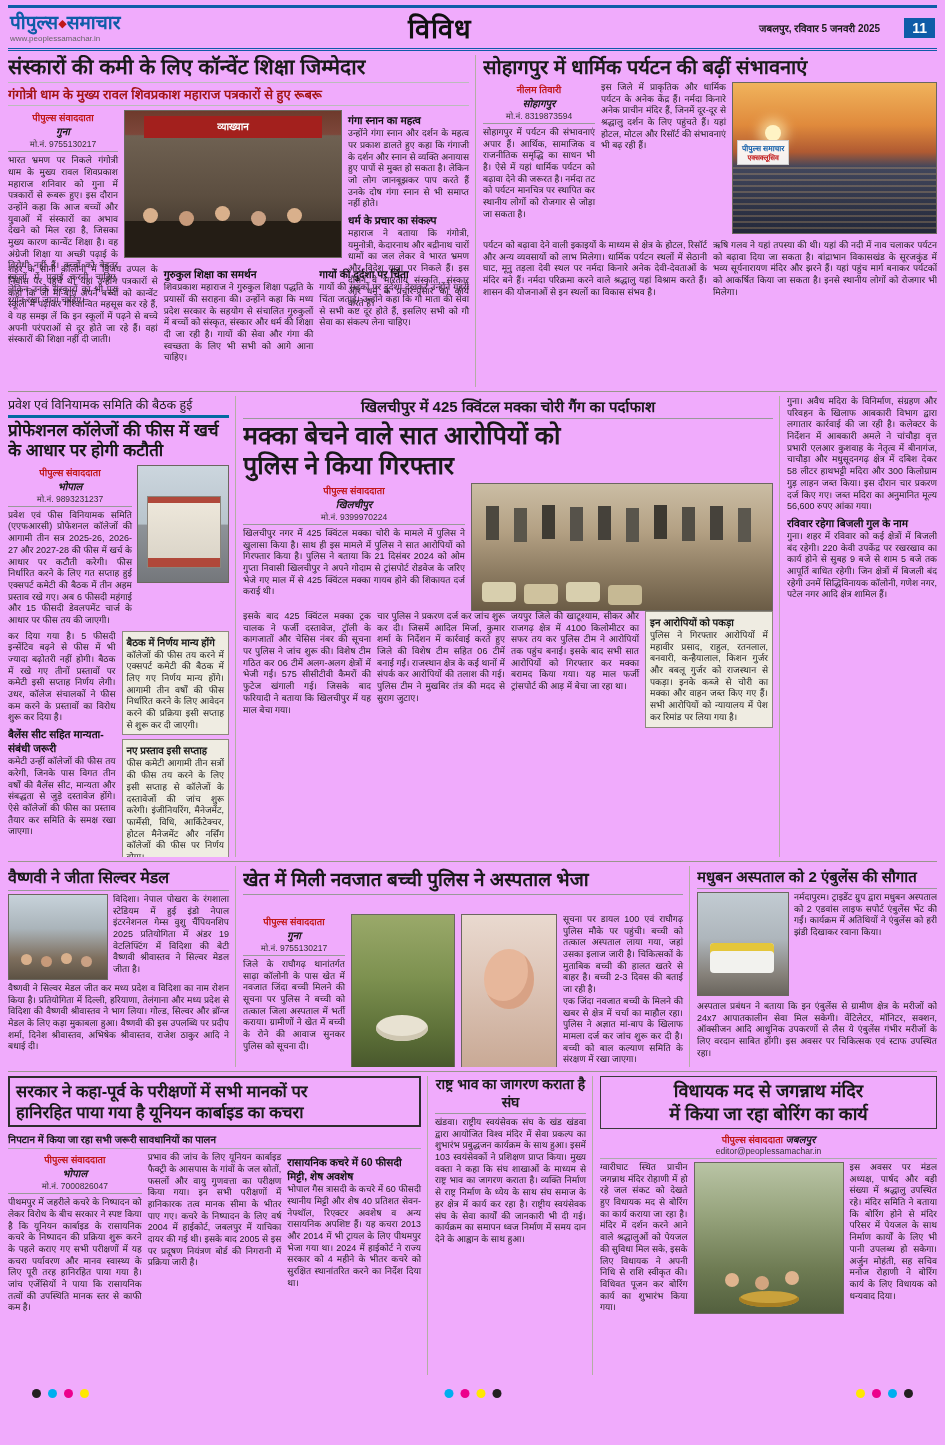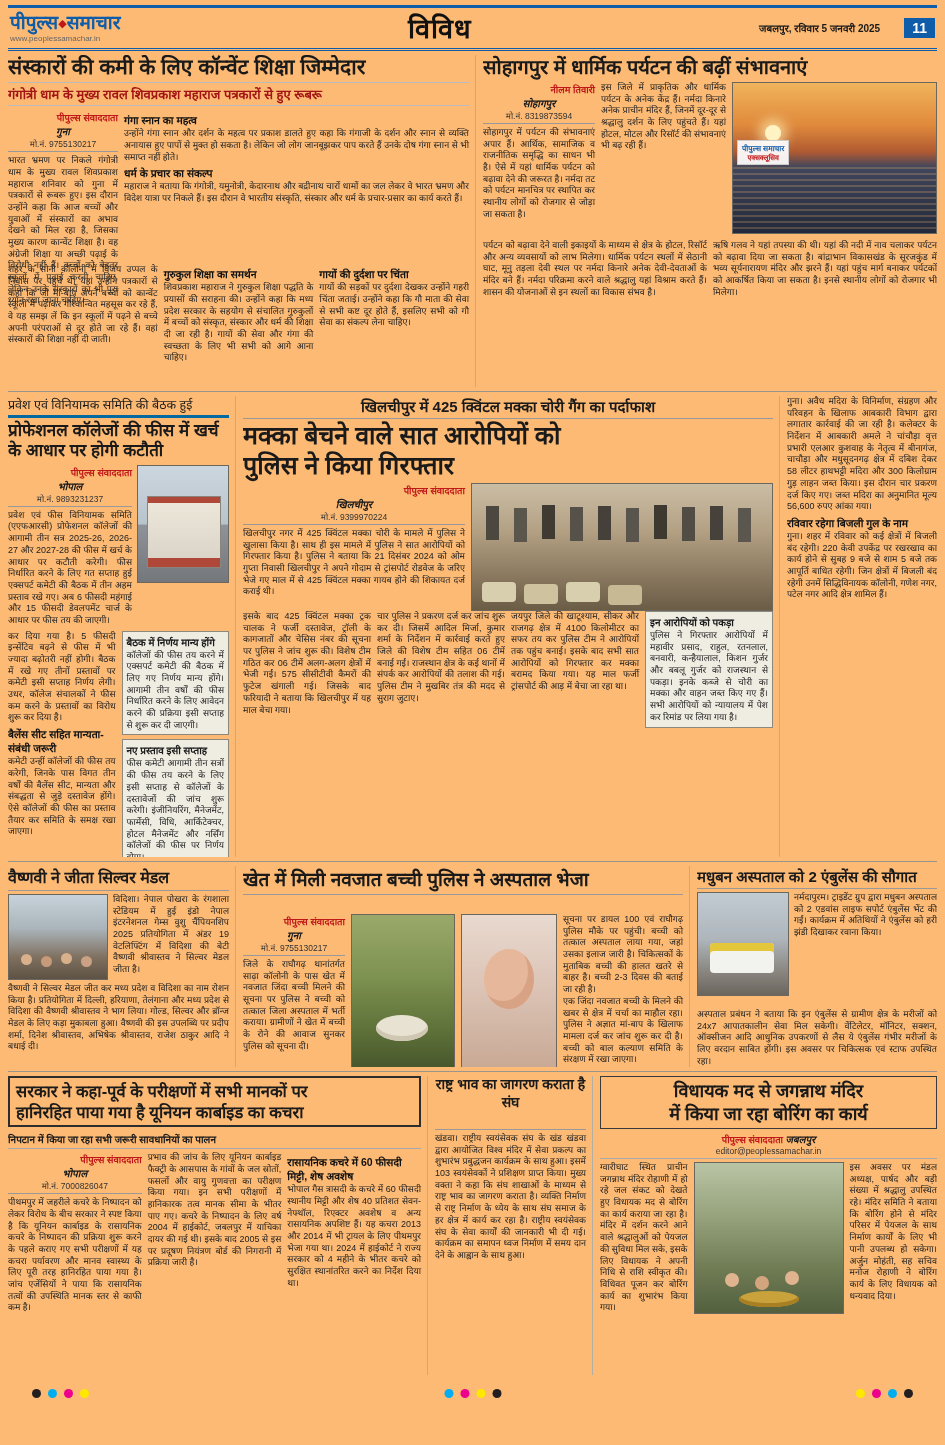--- a/index.html
+++ b/index.html
@@ -1,21 +1,21 @@
 <!DOCTYPE html>
 <html lang="hi" style="--brand-blue: #0f5ca8; --accent-red: #c01818;"><head>
 <meta charset="utf-8">
 <style>
 :root{
   --brand-blue:#0f5ca8;
   --accent-red:#c01818;
 }
 *{margin:0;padding:0;box-sizing:border-box;}
 body{width:945px;font-family:"Liberation Sans","DejaVu Sans",sans-serif;background:#dddad2;}
-.page{width:945px;height:1445px;background:#fdba74;padding:5px 8px 0;overflow:hidden;color:#1a1a1a;position:relative;}
+.page{width:945px;height:1445px;background:#f0abfc;padding:5px 8px 0;overflow:hidden;color:#1a1a1a;position:relative;}
 
 
 .masthead{display:flex;align-items:center;justify-content:space-between;
   border-top:3px solid var(--brand-blue);border-bottom:3px double var(--brand-blue);
   padding:3px 2px 4px;height:46px;}
 .logo{font-size:19px;font-weight:bold;color:var(--brand-blue);line-height:1;}
 .logo .diamond{color:var(--accent-red);font-size:11px;vertical-align:middle;}
 .website{font-size:8px;color:#666;margin-top:2px;}
 .section-name{font-size:27px;font-weight:bold;letter-spacing:1px;color:#111;}
 .mast-right{display:flex;align-items:center;gap:24px;}
@@ -23,21 +23,21 @@
 .pagenum{background:var(--brand-blue);color:#fff;font-size:14px;font-weight:bold;padding:2px 8px;}
 
 
 .row{display:flex;gap:7px;padding:4px 0;}
 .row + .row{border-top:1px solid #9a958c;}
 .art{overflow:hidden;}
 .vsep{border-right:1px solid #b3aea3;padding-right:6px;}
 .body{font-size:9px;line-height:1.3;text-align:justify;color:#222;}
 .sec-title{font-size:10.5px;font-weight:bold;margin:3px 0 1px;color:#111;}
 .byline-block{text-align:center;border-bottom:1px solid #999;padding:1px 0 2px;margin-bottom:3px;}
-.by-red{color:var(--accent-red);font-weight:bold;font-size:9.5px;text-align:right;}
+.by-red{color:var(--accent-red);font-weight:bold;font-size:9.5px;}
 .by-loc{font-weight:bold;font-size:10px;font-style:italic;}
 .by-ph{font-size:8.5px;color:#333;}
 .photo{position:relative;border:1px solid #6b675f;overflow:hidden;flex-shrink:0;}
 .box{border:1px solid #8d887d;background:#efece2;padding:3px 4px;margin-bottom:4px;}
 .box .box-title{font-size:10px;font-weight:bold;margin-bottom:1px;}
 
 
 .row1{height:340px;}
 .a1{width:468px;}
 .hl-a1{font-size:21px;font-weight:bold;line-height:1.15;}
@@ -120,21 +120,21 @@
 
 
 .row4{height:308px;}
 .a9{width:420px;}
 .hl-box{border:2px solid #2d2d2d;padding:3px 6px;font-size:16.5px;font-weight:bold;line-height:1.25;}
 .subhead-a9{font-size:10px;font-weight:bold;border-bottom:1px solid #aaa;padding:2px 0;margin:3px 0;}
 .a9-cols{display:flex;gap:6px;}
 .a9-cols > *{flex:1;}
 
 .a10{width:158px;}
-.hl-a10{font-size:14px;font-weight:bold;text-align:center;border-bottom:1px solid #999;padding-bottom:18px;margin-bottom:3px;line-height:1.25;}
+.hl-a10{font-size:14px;font-weight:bold;text-align:center;border-bottom:1px solid #999;padding-bottom:2px;margin-bottom:3px;line-height:1.25;}
 
 .a11{flex:1;}
 .hl-box2{border:1.5px solid #3a3a3a;padding:3px 4px;font-size:18px;font-weight:bold;text-align:center;line-height:1.25;}
 .a11-byline{text-align:center;font-size:9px;margin:3px 0;border-bottom:1px solid #aaa;padding-bottom:2px;}
 .a11-byline .em{color:#333;font-size:8.5px;display:block;}
 .a11-grid{display:flex;gap:6px;}
 .a11-grid .txt{flex:1;}
 .ph-boring{width:150px;height:152px;background:linear-gradient(180deg,#b9c4a5 0%,#96a37c 35%,#6f7c54 70%,#53603e 100%);}
 .ph-boring::after{content:"";position:absolute;bottom:26px;left:30px;width:14px;height:14px;border-radius:50%;background:#e0b48e;box-shadow:30px 3px 0 #d2a57f,60px -2px 0 #e0b48e;}
 .ph-boring::before{content:"";position:absolute;bottom:6px;left:44px;width:60px;height:16px;border-radius:50%;background:#caa23c;box-shadow:inset 0 -4px 0 #a87f22;}
@@ -172,20 +172,23 @@
       <h2 class="subhead-red">गंगोत्री धाम के मुख्य रावल शिवप्रकाश महाराज पत्रकारों से हुए रूबरू</h2>
       <div class="a1-grid">
         <div class="a1-colA">
           <div class="byline-block">
             <div class="by-red">पीपुल्स संवाददाता</div>
             <div class="by-loc">गुना</div>
             <div class="by-ph">मो.नं. 9755130217</div>
           </div>
           <p class="body">भारत भ्रमण पर निकले गंगोत्री धाम के मुख्य रावल शिवप्रकाश महाराज शनिवार को गुना में पत्रकारों से रूबरू हुए। इस दौरान उन्होंने कहा कि आज बच्चों और युवाओं में संस्कारों का अभाव देखने को मिल रहा है, जिसका मुख्य कारण कान्वेंट शिक्षा है। वह अंग्रेजी शिक्षा या अच्छी पढ़ाई के विरोधी नहीं हैं। बच्चों को बेहतर स्कूलों में पढ़ाई करनी चाहिए, लेकिन उनके संस्कारों का भी पूरा ध्यान रखा जाना चाहिए।</p>
         </div>
+        <figure class="photo ph-gathering">
+          <div class="event-banner">व्याख्यान</div>
+        </figure>
         <div class="a1-colC">
           <h3 class="sec-title">गंगा स्नान का महत्व</h3>
           <p class="body">उन्होंने गंगा स्नान और दर्शन के महत्व पर प्रकाश डालते हुए कहा कि गंगाजी के दर्शन और स्नान से व्यक्ति अनायास हुए पापों से मुक्त हो सकता है। लेकिन जो लोग जानबूझकर पाप करते हैं उनके दोष गंगा स्नान से भी समाप्त नहीं होते।</p>
           <h3 class="sec-title">धर्म के प्रचार का संकल्प</h3>
           <p class="body">महाराज ने बताया कि गंगोत्री, यमुनोत्री, केदारनाथ और बद्रीनाथ चारों धामों का जल लेकर वे भारत भ्रमण और विदेश यात्रा पर निकले हैं। इस दौरान वे भारतीय संस्कृति, संस्कार और धर्म के प्रचार-प्रसार का कार्य करते हैं।</p>
         </div>
       </div>
       <div class="a1-bottom">
         <p class="body">शहर के सोनी कॉलोनी में विजय उप्पल के निवास पर पहुंचे थे। यहां उन्होंने पत्रकारों से कहा कि जो मां-बाप अपने बच्चों को कान्वेंट स्कूलों में पढ़ाकर गौरवान्वित महसूस कर रहे हैं, वे यह समझ लें कि इन स्कूलों में पढ़ने से बच्चे अपनी परंपराओं से दूर होते जा रहे हैं। वहां संस्कारों की शिक्षा नहीं दी जाती।</p>
         <div>
@@ -330,21 +333,21 @@
         </div>
       </div>
     </article>
 
     <article class="art a8">
       <h1 class="hl-a8">मधुबन अस्पताल को 2 एंबुलेंस की सौगात</h1>
       <div class="a8-top">
         <figure class="photo ph-ambulance"></figure>
         <p class="body">नर्मदापुरम। ट्राइडेंट ग्रुप द्वारा मधुबन अस्पताल को 2 एडवांस लाइफ सपोर्ट एंबुलेंस भेंट की गईं। कार्यक्रम में अतिथियों ने एंबुलेंस को हरी झंडी दिखाकर रवाना किया।</p>
       </div>
-      <p class="body" style="margin-top:13px">अस्पताल प्रबंधन ने बताया कि इन एंबुलेंस से ग्रामीण क्षेत्र के मरीजों को 24x7 आपातकालीन सेवा मिल सकेगी। वेंटिलेटर, मॉनिटर, सक्शन, ऑक्सीजन आदि आधुनिक उपकरणों से लैस ये एंबुलेंस गंभीर मरीजों के लिए वरदान साबित होंगी। इस अवसर पर चिकित्सक एवं स्टाफ उपस्थित रहा।</p>
+      <p class="body" style="margin-top:5px">अस्पताल प्रबंधन ने बताया कि इन एंबुलेंस से ग्रामीण क्षेत्र के मरीजों को 24x7 आपातकालीन सेवा मिल सकेगी। वेंटिलेटर, मॉनिटर, सक्शन, ऑक्सीजन आदि आधुनिक उपकरणों से लैस ये एंबुलेंस गंभीर मरीजों के लिए वरदान साबित होंगी। इस अवसर पर चिकित्सक एवं स्टाफ उपस्थित रहा।</p>
     </article>
   </section>
 
   <section class="row row4">
     <article class="art a9 vsep">
       <h1 class="hl-box">
         <div>सरकार ने कहा-पूर्व के परीक्षणों में सभी मानकों पर</div>
         <div>हानिरहित पाया गया है यूनियन कार्बाइड का कचरा</div>
       </h1>
       <h2 class="subhead-a9">निपटान में किया जा रहा सभी जरूरी सावधानियों का पालन</h2>

